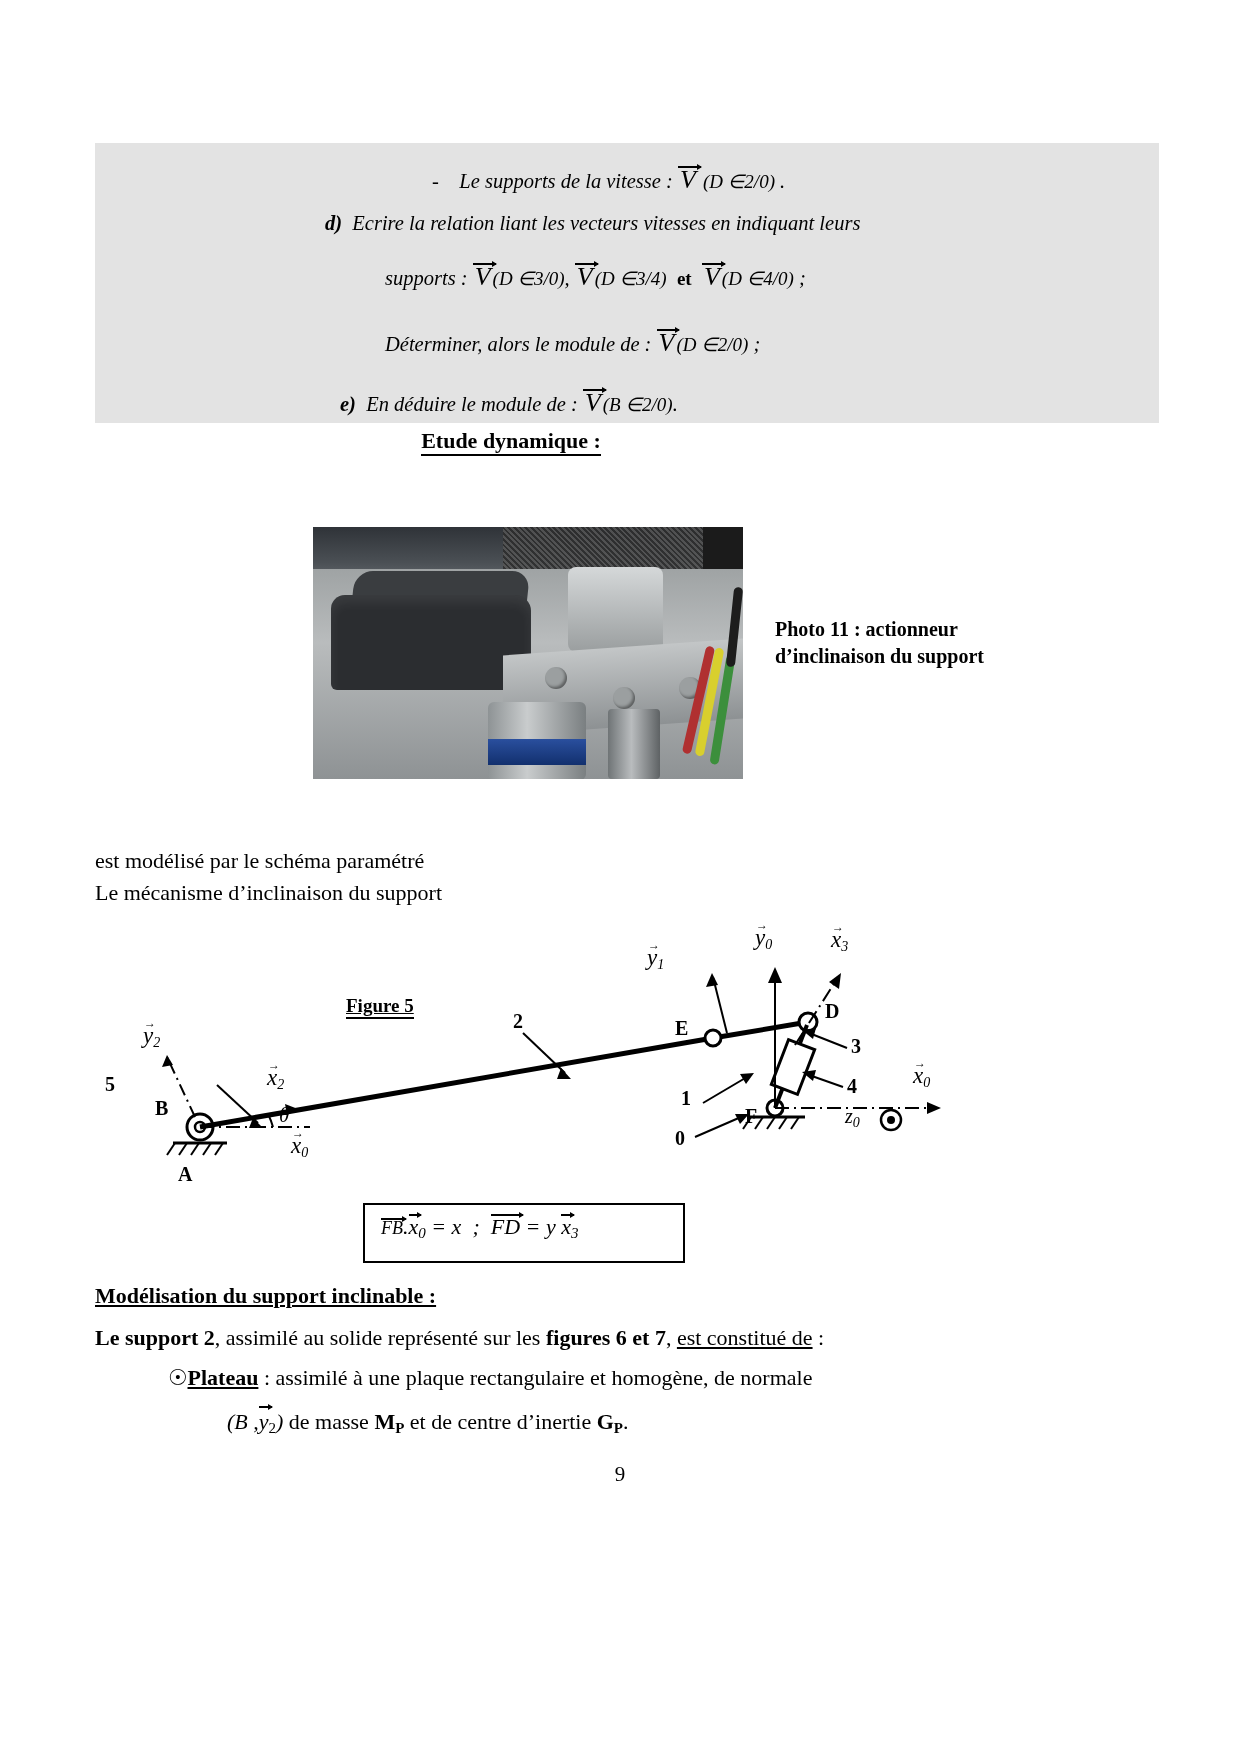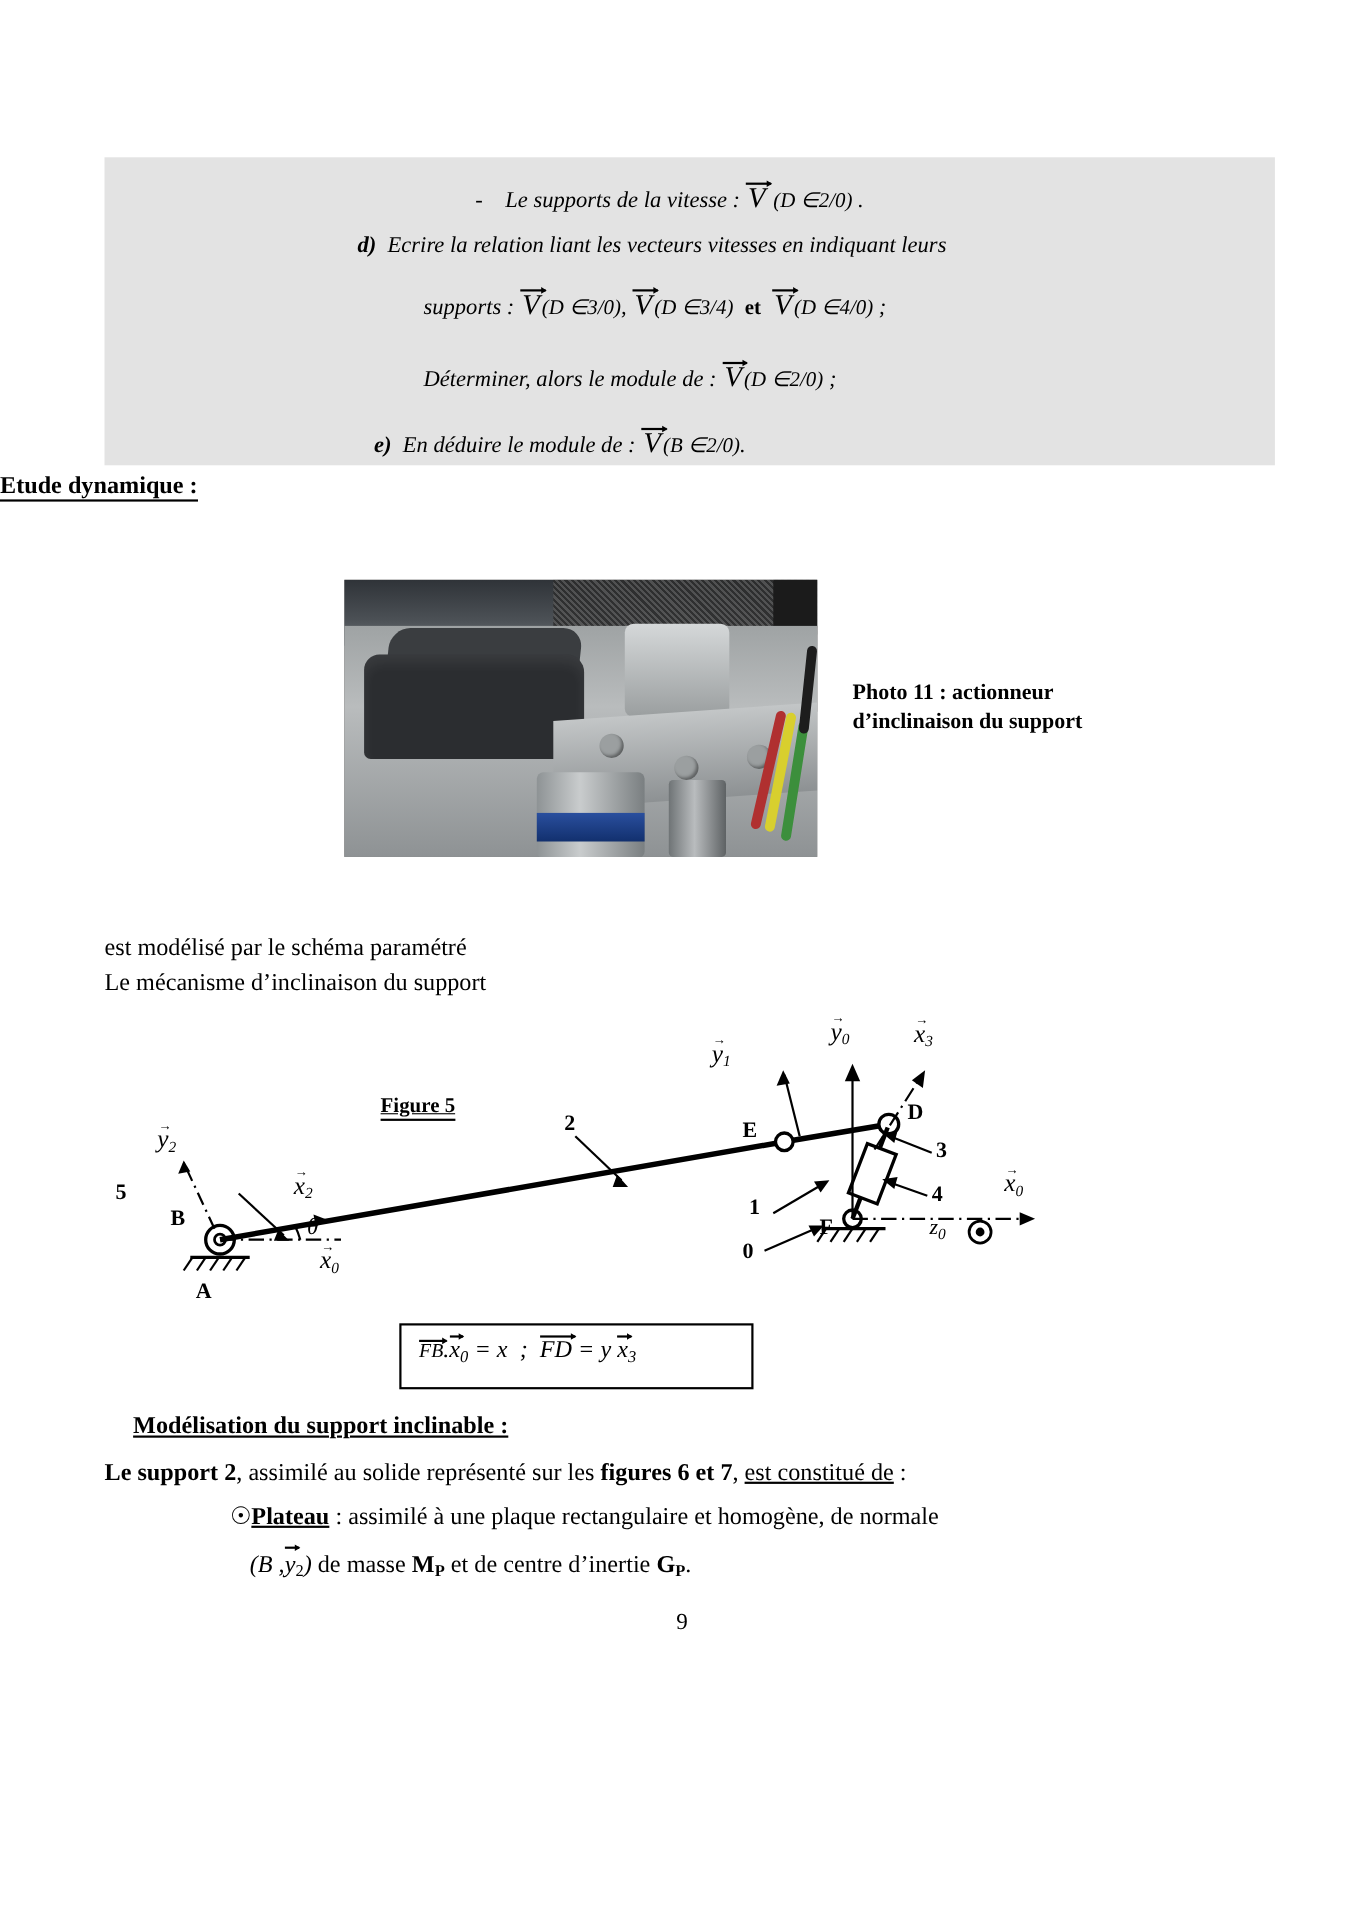--- a/index.html
+++ b/index.html
@@ -71,21 +71,21 @@
     border-bottom: 3px solid transparent;
   }
   .vsym { font-size: 26px; font-style: italic; padding: 0 2px; }
   .sub { font-size: 15px; vertical-align: -0.25em; }
   .argfont { font-size: 19px; font-style: italic; }
   
   .center-title {
     position: absolute;
     left: 0; top: 428px;
     width: 1022px;
-    text-align: left;
+    text-align: center;
     font-weight: bold;
     font-size: 22px;
     font-family: "Liberation Serif", serif;
   }
   .center-title span { border-bottom: 2px solid #000; padding-bottom: 1px; }
   .para {
     position: absolute;
     font-size: 22px;
     line-height: 1.45;
     font-family: "Liberation Serif", serif;
@@ -458,27 +458,27 @@
       <span class="vec" style="font-size:18px;"><span class="bar"></span><span>FB</span></span><span>.</span><span class="vec" style="font-size:22px;"><span class="bar"></span><span>x</span></span><span class="sub">0</span>
       <span>= x</span>
       &nbsp;<span>;</span>&nbsp;
       <span class="vec" style="font-size:22px;"><span class="bar"></span><span>FD</span></span>
       <span>= y</span>
       <span class="vec" style="font-size:22px;"><span class="bar"></span><span>x</span></span><span class="sub">3</span>
     </div>
   </div>
 
   <div class="bottom-block">
-    <div style="margin-left:26px;">
+    <div style="">
       <b class="u">Modélisation du support inclinable :</b>
     </div>
     <div style="margin-top:10px;">
       <b>Le support 2</b><span>, assimilé au solide représenté sur les </span><b>figures  6 et 7</b><span>, </span><span class="u">est constitué de</span><span> :</span>
     </div>
-    <div style="margin-top:8px; margin-left:114px;">
+    <div style="margin-top:8px; margin-left:73px;">
       <span class="bul">☉</span>
       <b class="u">Plateau</b><span> : assimilé à une plaque rectangulaire et homogène, de normale</span>
     </div>
     <div style="margin-top:12px; margin-left:132px;">
       <span style="font-style:italic;">(B ,</span><span class="vec" style="font-size:22px;"><span class="bar"></span><i>y</i></span><span class="sub">2</span><span style="font-style:italic;">)</span><span>  de masse </span><b>M</b><b class="sub">P</b><span> et de centre d’inertie </span><b>G</b><b class="sub">P</b><span>.</span>
     </div>
   </div>
 
   <div class="pageno">9</div>
 

